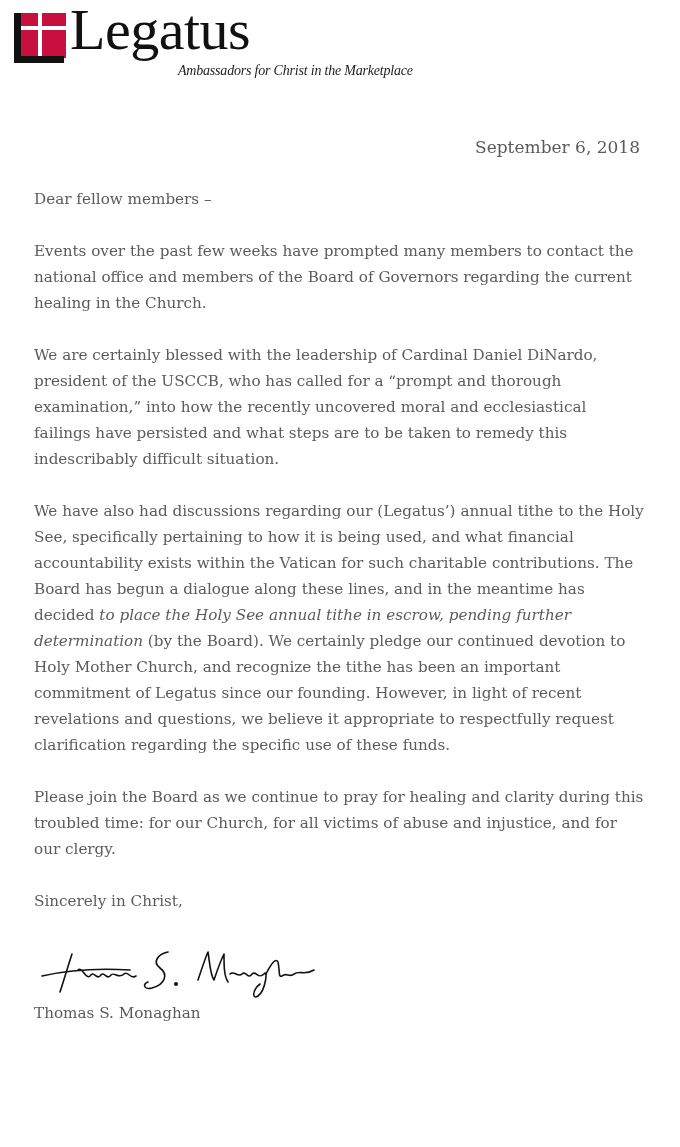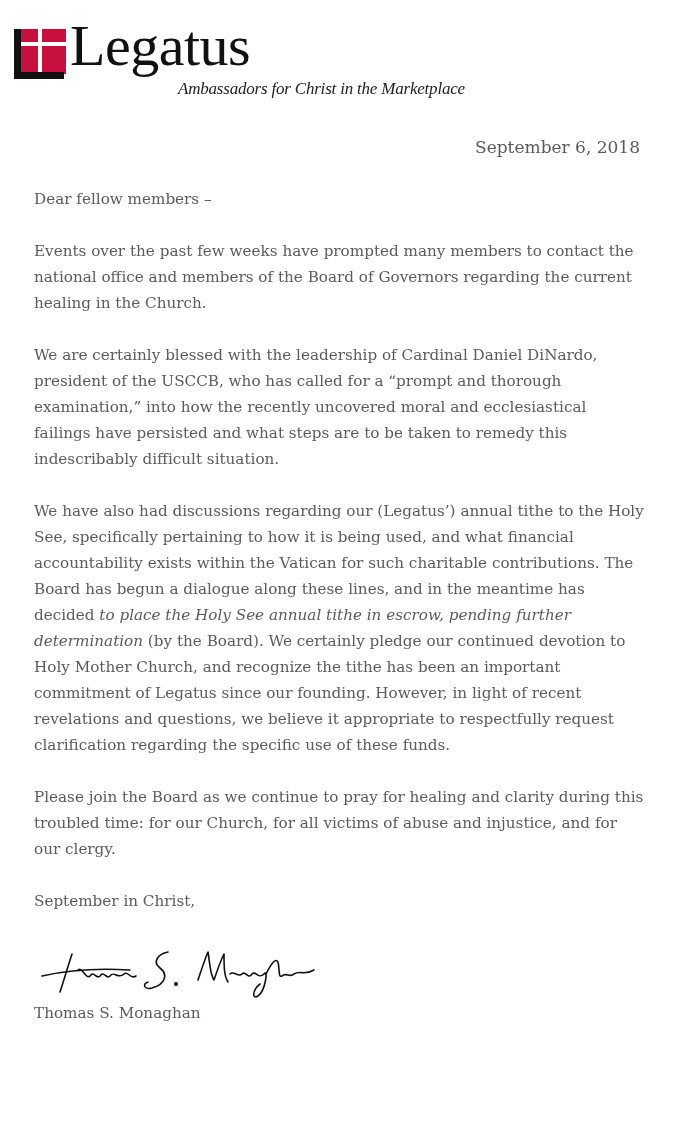--- a/index.html
+++ b/index.html
@@ -1,36 +1,36 @@
 <!DOCTYPE html>
 <html><head>
 <meta charset="utf-8">
 <style>
   html, body { margin: 0; padding: 0; background: #ffffff; }
   body {
     width: 680px; height: 1147px; position: relative; overflow: hidden;
     font-family: "DejaVu Serif", "Liberation Serif", serif;
     color: #5b5b5b;
   }
-  .logo { position: absolute; left: 14px; top: 29px; height: 70px; width: 360px; }
+  .logo { position: absolute; left: 14px; top: 13px; height: 70px; width: 360px; }
   .logo-mark { position: absolute; left: 0; top: 0; width: 52px; height: 50px; }
   .logo-mark .frame-v { position: absolute; left: 0; top: 0; width: 7px; height: 50px; background: #111; }
   .logo-mark .frame-h { position: absolute; left: 0; top: 43px; width: 50px; height: 7px; background: #111; }
   .logo-mark .red { position: absolute; left: 4px; top: 0; width: 48px; height: 45px; background: #c8103f; }
   .logo-mark .cross-v { position: absolute; left: 24px; top: 0; width: 4px; height: 45px; background: #fff; }
   .logo-mark .cross-h { position: absolute; left: 4px; top: 13px; width: 48px; height: 4px; background: #fff; }
   .logo-word {
     position: absolute; left: 56px; top: -12px;
     font-family: "Liberation Serif", "DejaVu Serif", serif;
     font-size: 58px; color: #111; letter-spacing: -0.5px; line-height: 1;
   }
   .logo-tagline {
     position: absolute; left: 164px; top: 50px;
     font-family: "Liberation Serif", serif; font-style: italic;
-    font-size: 17px; color: #222; white-space: nowrap; letter-spacing: -0.2px;
+    font-size: 14px; color: #222; white-space: nowrap; letter-spacing: -0.2px;
   }
   .date { position: absolute; right: 40px; top: 137px; font-size: 17px; }
   .letter { position: absolute; left: 34px; top: 186px; width: 620px; font-size: 15.2px; line-height: 26px; }
   .letter p { margin: 0 8px 26px 0; }
   .greeting { margin-bottom: 26px; }
   .signoff { margin: 0; }
   .signature { height: 60px; margin: 2px 0 0 4px; }
   .sig-name, .sig-title { margin: 0; }
 </style>
 </head>
@@ -50,21 +50,21 @@
 
 <div class="date">September 6, 2018</div>
 
 <div class="letter">
   <p class="greeting">Dear fellow members –</p>
   <p>Events over the past few weeks have prompted many members to contact the national office and members of the Board of Governors regarding the current healing in the Church.</p>
   <p>We are certainly blessed with the leadership of Cardinal Daniel DiNardo, president of the USCCB, who has called for a “prompt and thorough examination,” into how the recently uncovered moral and ecclesiastical failings have persisted and what steps are to be taken to remedy this indescribably difficult situation.</p>
   <p><span>We have also had discussions regarding our (Legatus’) annual tithe to the Holy See, specifically pertaining to how it is being used, and what financial accountability exists within the Vatican for such charitable contributions.  The Board has begun a dialogue along these lines, and in the meantime has decided </span><em>to place the Holy See annual tithe in escrow, pending further determination</em><span> (by the Board). We certainly pledge our continued devotion to Holy Mother Church, and recognize the tithe has been an important commitment of Legatus since our founding.  However, in light of recent revelations and questions, we believe it appropriate to respectfully request clarification regarding the specific use of these funds.</span></p>
   <p>Please join the Board as we continue to pray for healing and clarity during this troubled time: for our Church, for all victims of abuse and injustice, and for our clergy.</p>
 
-  <p class="signoff">September in Christ,</p>
+  <p class="signoff">Sincerely in Christ,</p>
   <div class="signature">
     <svg width="280" height="60" viewBox="0 0 280 60" fill="none" stroke="#111" stroke-width="1.6" stroke-linecap="round" stroke-linejoin="round">
       <path d="M4 36 C 30 30, 60 28, 92 30"></path>
       <path d="M34 14 C 30 26, 26 40, 22 52"></path>
       <path d="M40 30 C 44 26, 48 40, 52 36 C 56 30, 58 40, 62 36 C 66 30, 68 40, 72 36 C 76 30, 80 40, 86 34 C 90 30, 92 40, 98 36"></path>
       <path d="M130 12 C 120 14, 114 22, 122 28 C 130 34, 128 44, 114 48 C 106 50, 104 44, 110 42"></path>
       <circle cx="138" cy="44" r="1.2" fill="#111"></circle>
       <path d="M160 40 C 164 28, 168 16, 170 12 C 172 24, 172 34, 176 40 C 180 28, 184 18, 186 14 C 186 26, 186 36, 190 42"></path>
       <path d="M192 34 C 196 30, 200 38, 204 34 C 208 30, 210 40, 214 34 C 218 30, 220 40, 226 34 C 230 28, 228 50, 220 56 C 214 60, 214 50, 222 44"></path>
       <path d="M228 34 C 234 22, 238 18, 240 22 C 242 30, 240 38, 244 36 C 248 32, 252 38, 256 34 C 262 30, 266 36, 276 30"></path>

